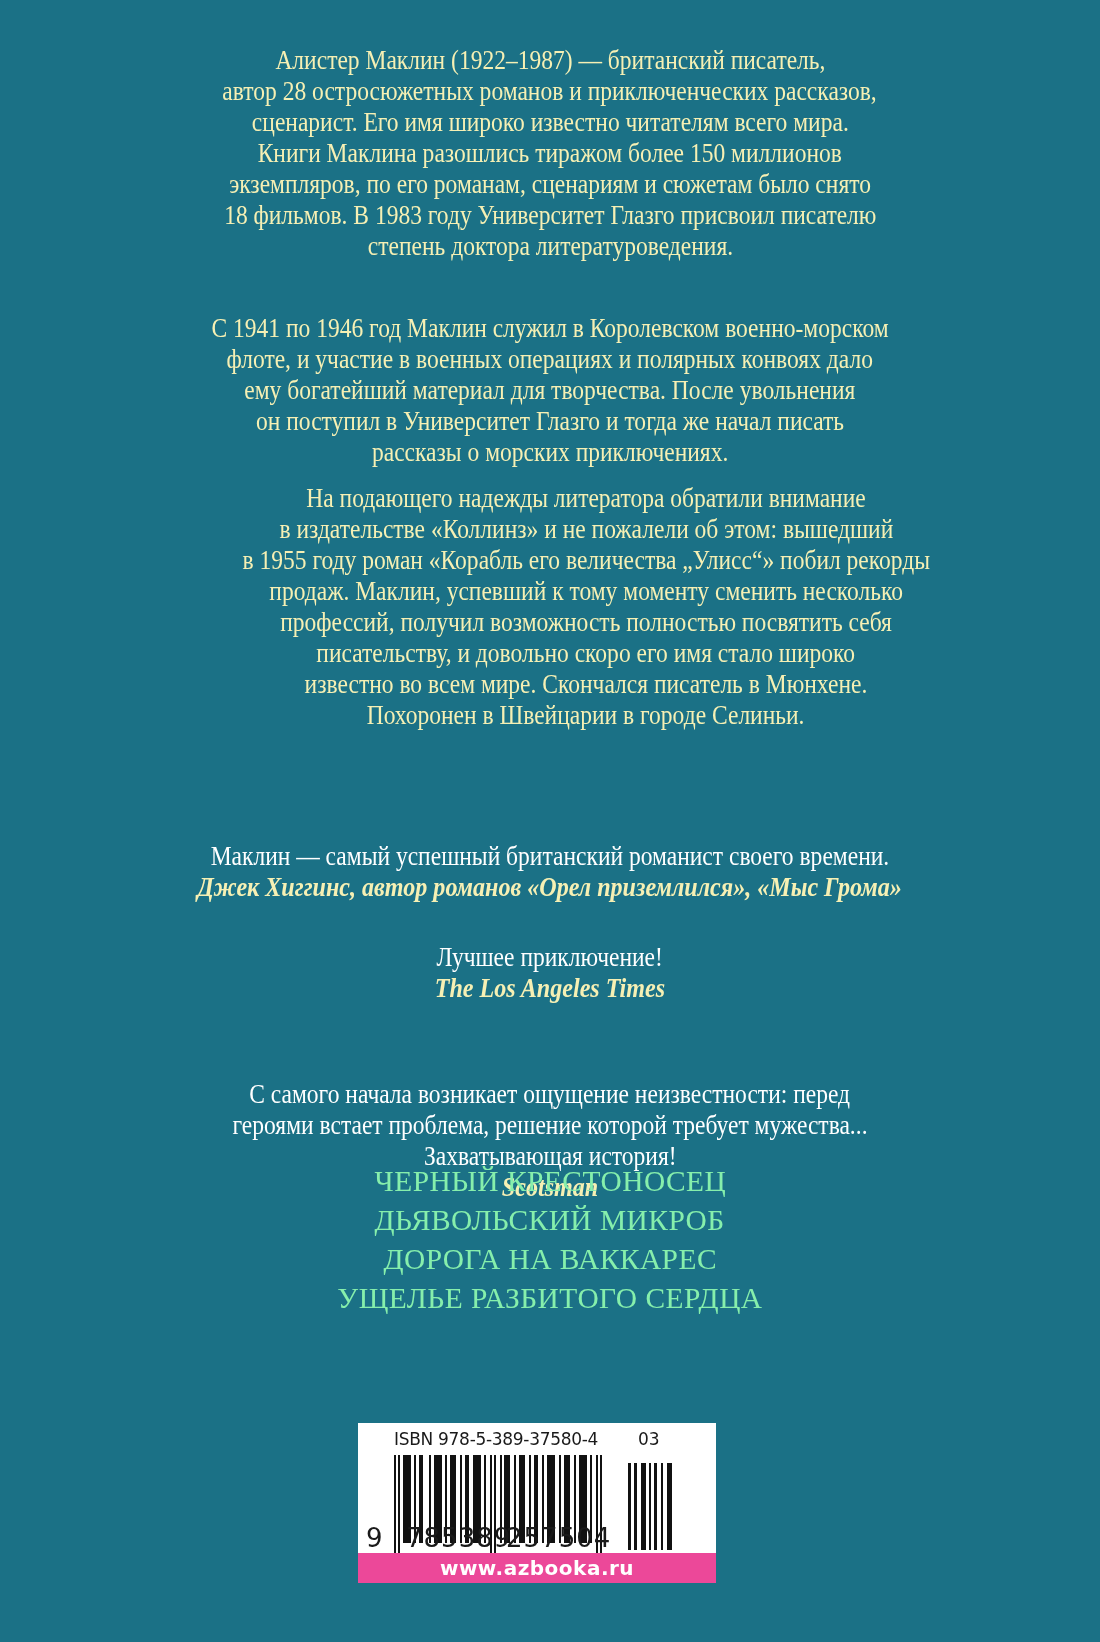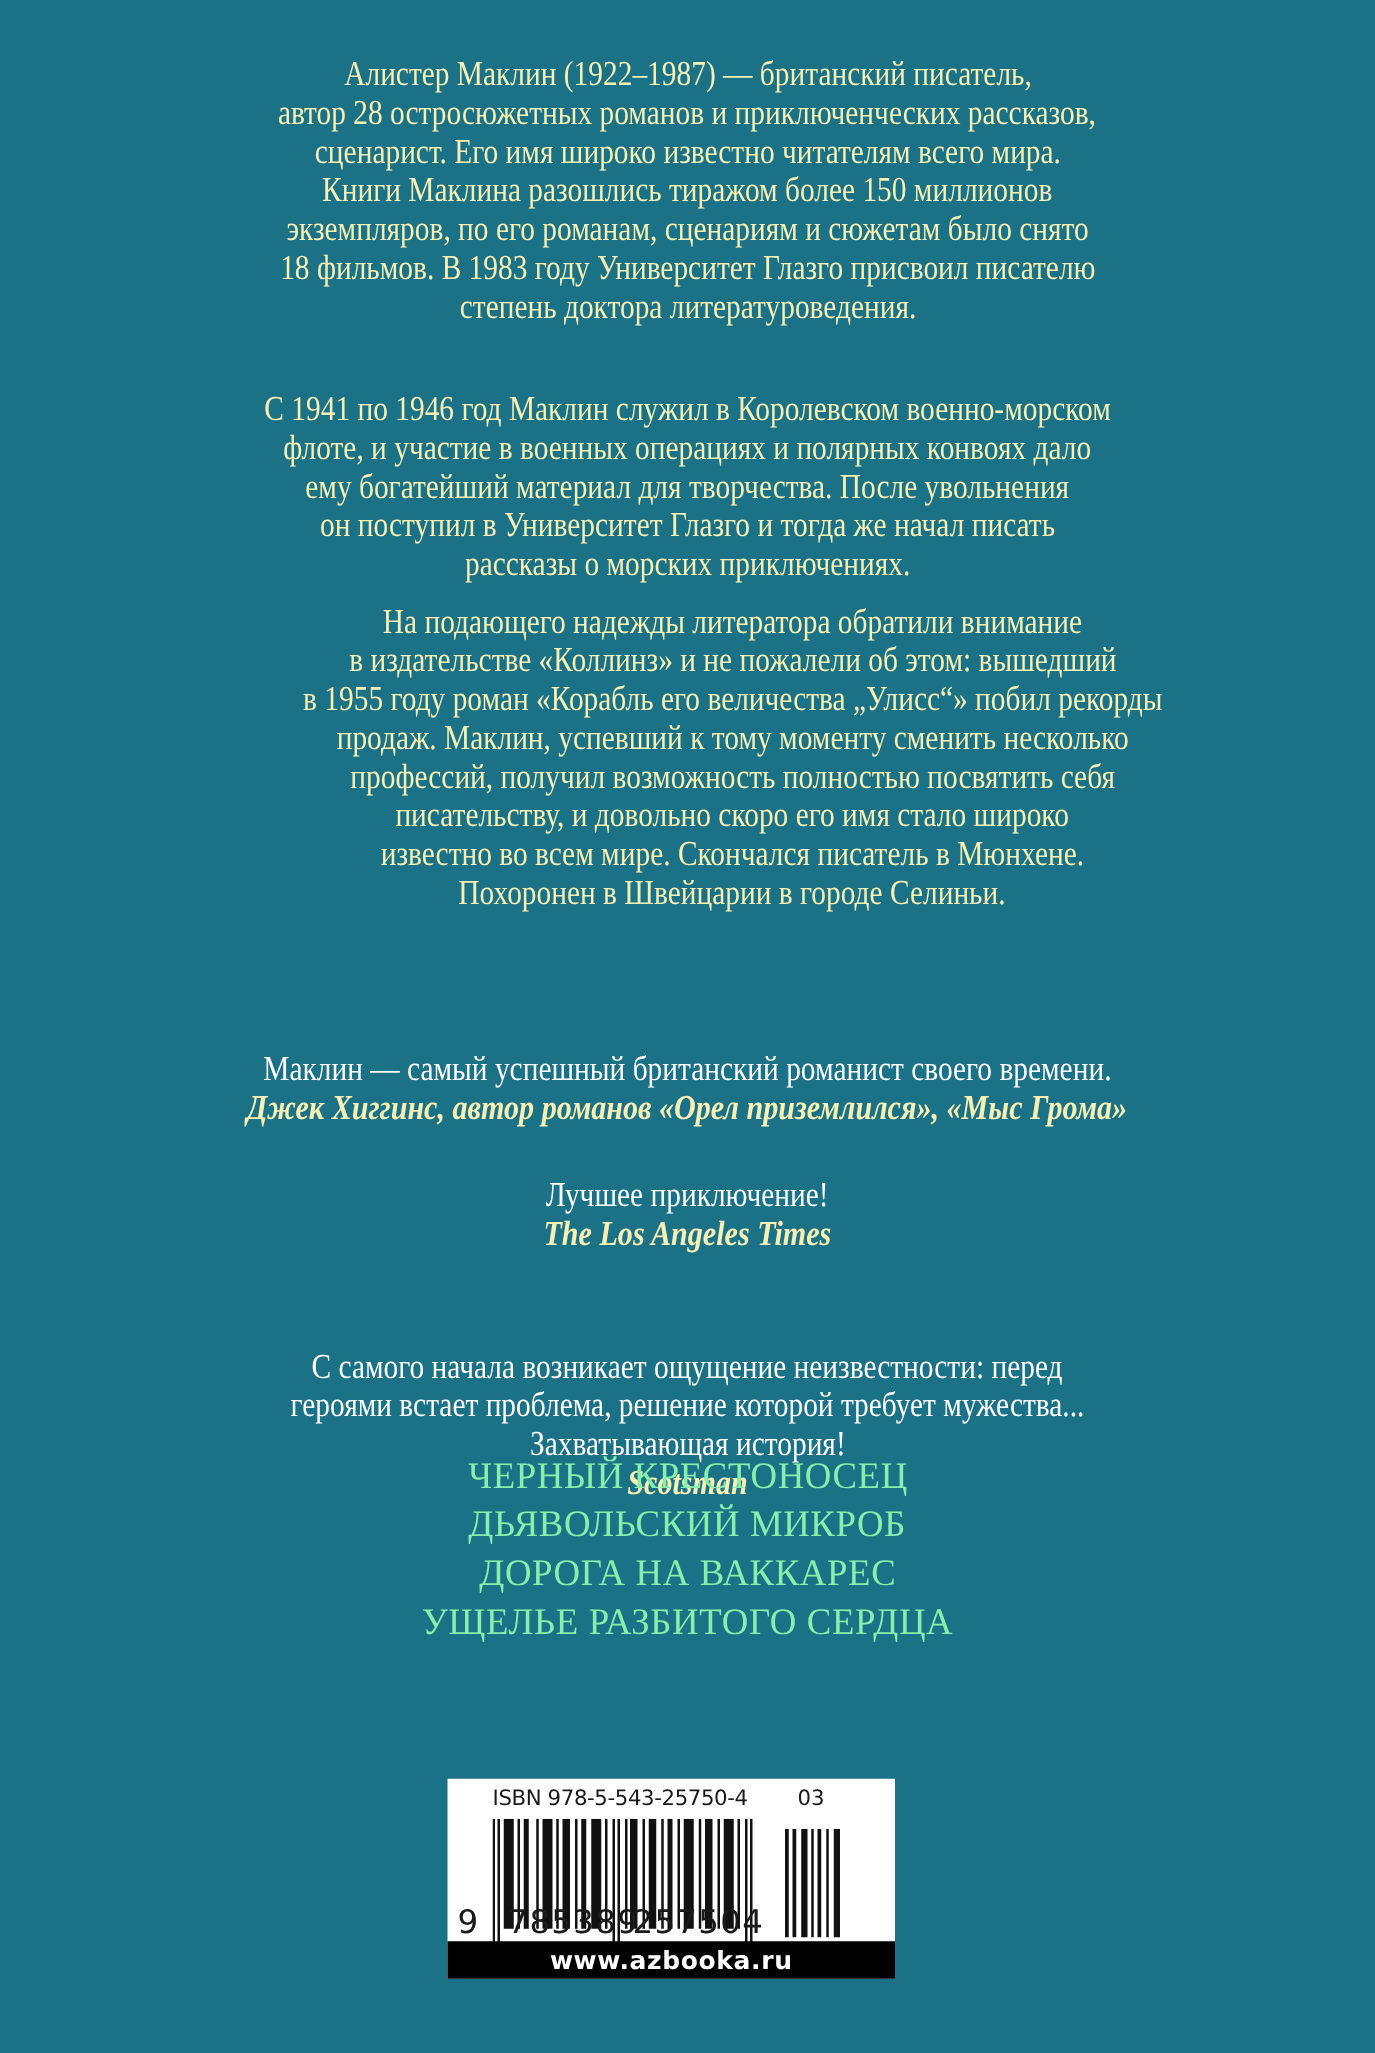--- a/index.html
+++ b/index.html
@@ -63,21 +63,21 @@
     position: absolute; left: 8px; top: 100px;
     font-family: "DejaVu Sans", sans-serif;
     font-size: 26px; color: #1a1a1a; white-space: nowrap;
   }
   .digit-first { position: absolute; left: 0; }
   .digit-g1 { position: absolute; left: 40px; letter-spacing: 1px; }
   .digit-g2 { position: absolute; left: 140px; letter-spacing: 1px; }
   .url-strip {
     position: absolute; left: 0; bottom: 0;
     width: 358px; height: 30px;
-    background: #000000;
+    background: #ec4899;
     color: #ffffff;
     text-align: center;
     font-family: "DejaVu Sans", sans-serif;
     font-weight: bold;
     font-size: 20px;
     line-height: 30px;
     letter-spacing: 0.5px;
   }
 </style>
 </head>
@@ -130,21 +130,21 @@
 </div>
 
 <div class="block" style="top:1161px;">
   <div class="title-line"><span>ЧЕРНЫЙ КРЕСТОНОСЕЦ</span></div>
   <div class="title-line"><span>ДЬЯВОЛЬСКИЙ МИКРОБ</span></div>
   <div class="title-line"><span>ДОРОГА НА ВАККАРЕС</span></div>
   <div class="title-line"><span>УЩЕЛЬЕ РАЗБИТОГО СЕРДЦА</span></div>
 </div>
 
 <div class="barcode-box">
-  <div class="isbn-text">ISBN 978-5-543-25750-4</div>
+  <div class="isbn-text">ISBN 978-5-389-37580-4</div>
   <div class="addon-text">03</div>
 
   <svg class="bars-main" viewBox="0 0 210 100" preserveAspectRatio="none">
     <g fill="#111">
       <rect x="0" y="0" width="2" height="100"></rect>
       <rect x="4" y="0" width="2" height="100"></rect>
       <rect x="9" y="0" width="8" height="88"></rect>
       <rect x="20" y="0" width="2" height="88"></rect>
       <rect x="25" y="0" width="4" height="88"></rect>
       <rect x="35" y="0" width="2" height="88"></rect>

